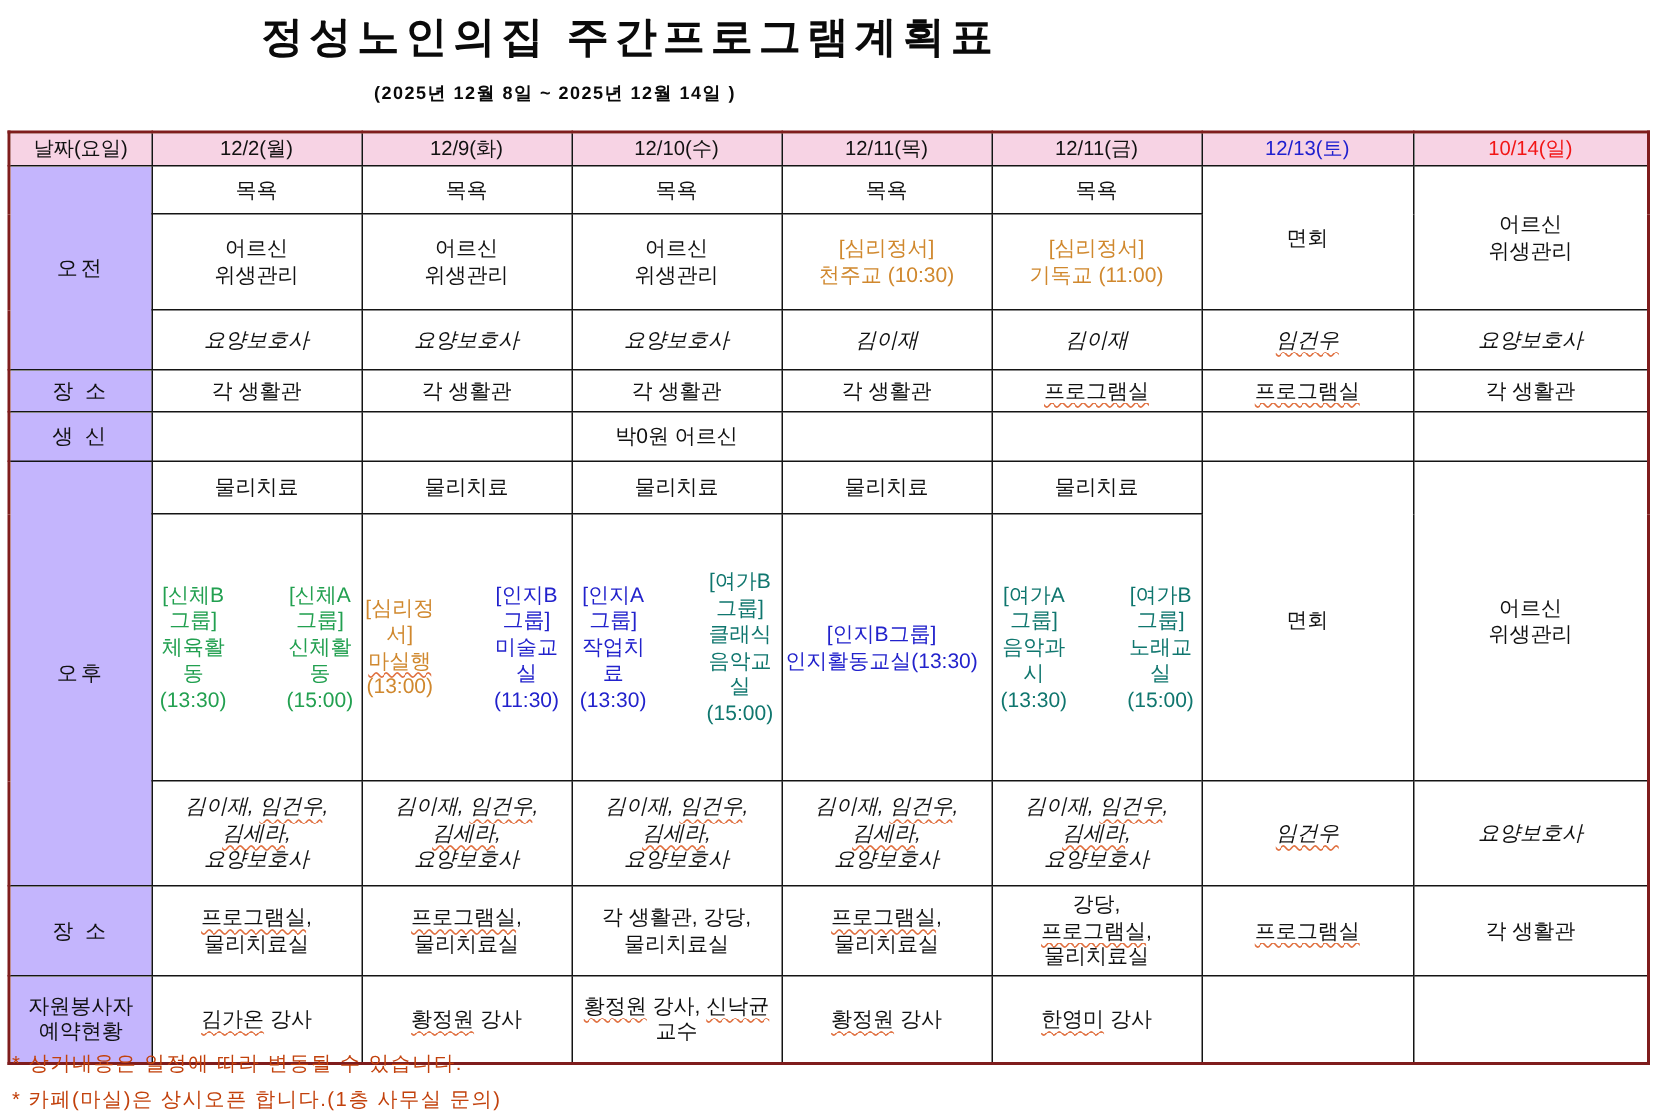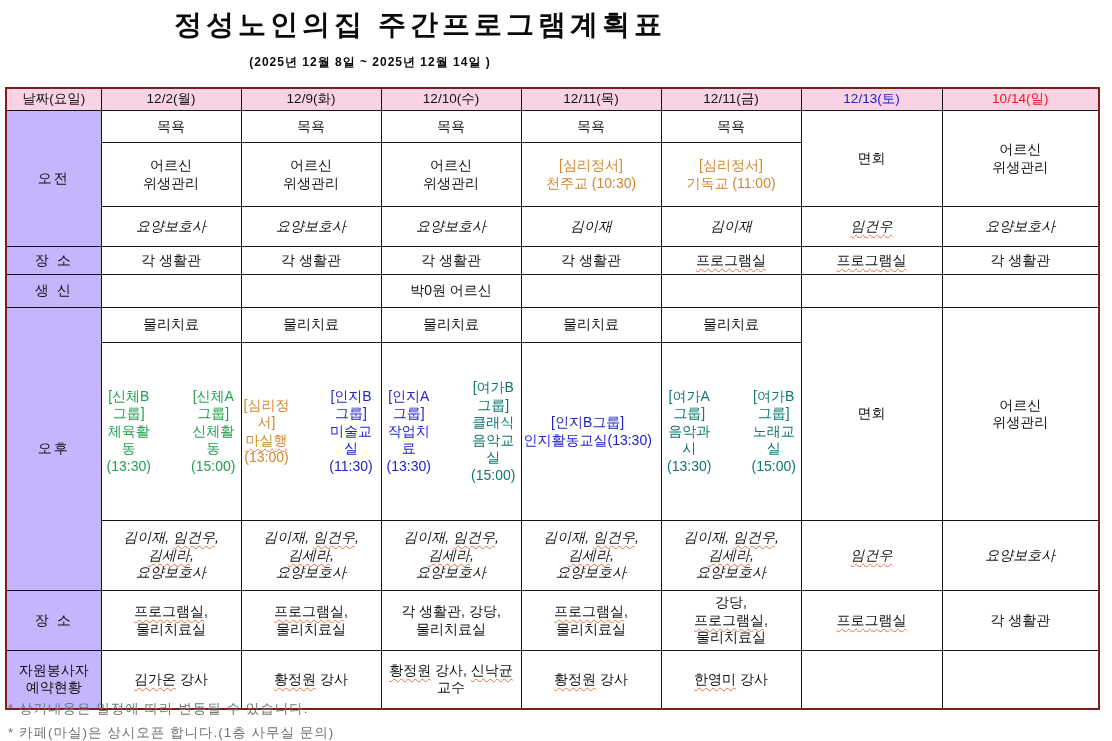--- a/index.html
+++ b/index.html
@@ -12,21 +12,21 @@
   tr.hdr th{background:#F7D3E4;font-weight:normal;font-size:13.5px;height:21px;padding:0;}
   th.sat{color:#2020CF;} th.sun{color:#F21515;}
   td.rowlabel{font-size:15px;letter-spacing:2px;background:#c4b5fd;}
   td.rowlabel-sm{font-size:12.5px;line-height:1.5;letter-spacing:0;}
   .orange{color:#D0882E;} .green{color:#22A050;} .blue{color:#2222CC;} .magenta{color:#0f766e;}
   .sp{text-decoration-line:underline;text-decoration-style:wavy;text-decoration-color:#E07040;text-decoration-thickness:1px;text-underline-offset:3px;}
   .stack{display:flex;flex-direction:row;justify-content:space-between;align-items:center;gap:34px;height:100%;}
   .stack .item{white-space:pre-line;}
   td.staff{font-style:italic;font-size:13.5px;}
   td.vol{font-size:12.5px;}
-  .footnote{position:absolute;left:8px;font-size:13.5px;letter-spacing:1px;color:#737373;}
+  .footnote{position:absolute;left:8px;font-size:13.5px;letter-spacing:1px;color:#c2410c;}
   .fn1{top:700px;} .fn2{top:724px;}
 </style>
 </head>
 <body>
 
 <div class="page-title">정성노인의집  주간프로그램계획표</div>
 <div class="page-subtitle">(2025년   12월 8일   ~   2025년 12월   14일 )</div>
 
 <table class="sched">
   <colgroup>

